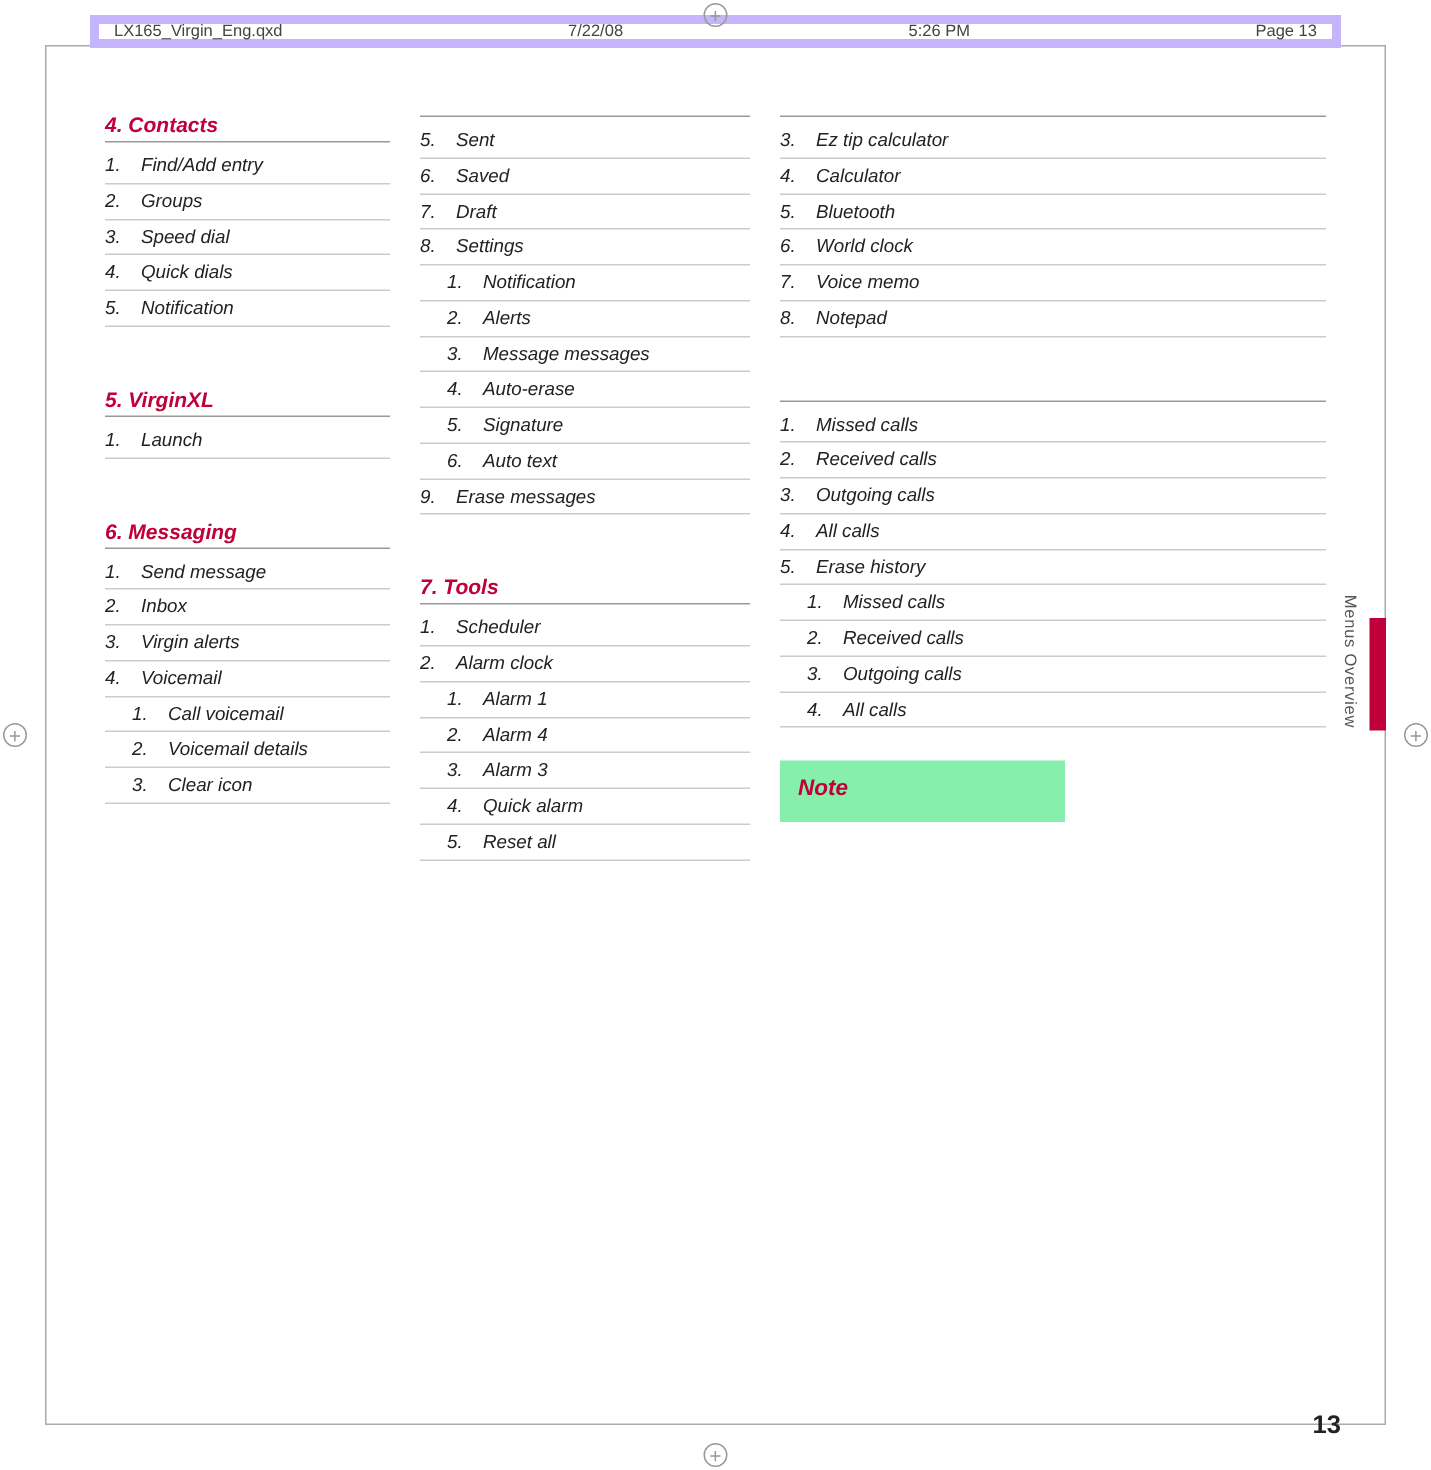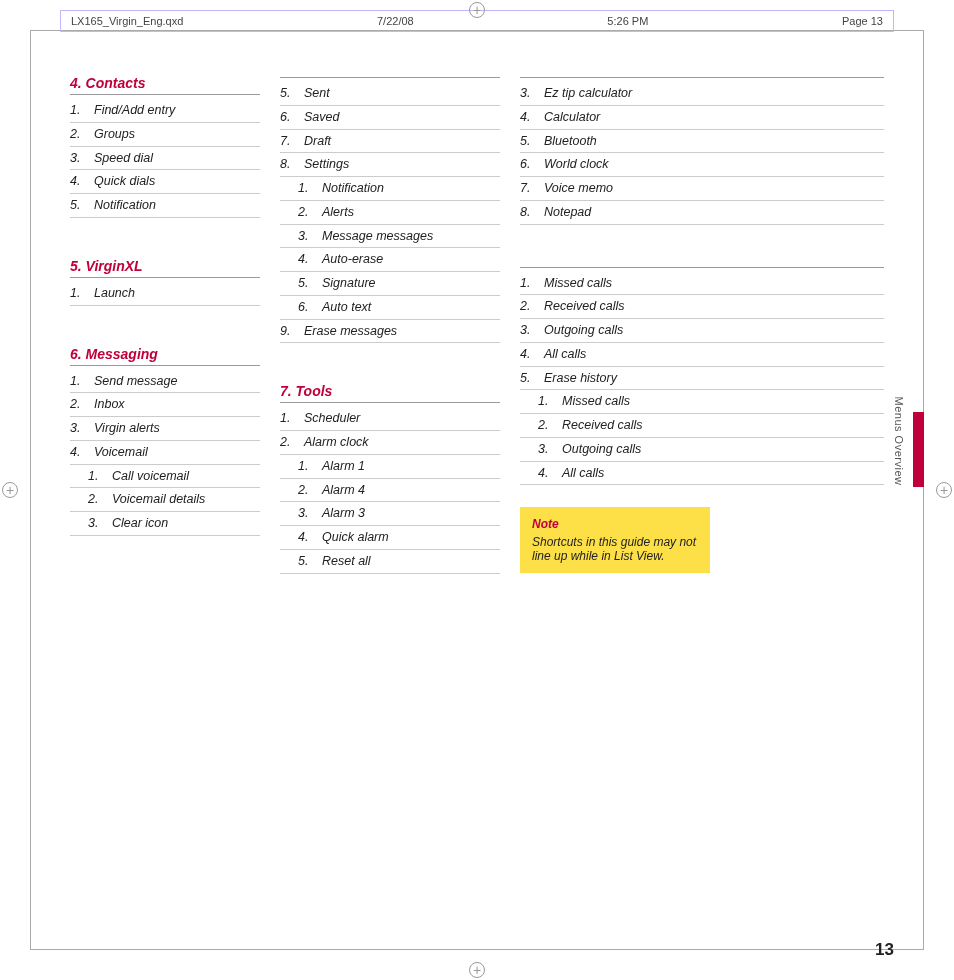--- a/index.html
+++ b/index.html
@@ -23,21 +23,21 @@
       bottom: 30px;
       border: 1px solid #aaa;
     }
 
     .header-bar {
       position: absolute;
       top: 10px;
       left: 60px;
       right: 60px;
       height: 22px;
-      border: 1px solid #c4b5fd;
+      border: 6px solid #c4b5fd;
       display: flex;
       align-items: center;
       justify-content: space-between;
       padding: 0 10px;
       font-size: 11px;
       color: #444;
     }
 
     .section {
       margin-bottom: 22px;
@@ -68,24 +68,24 @@
       min-width: 24px;
       color: #222;
     }
 
     .menu-item.sub {
       padding-left: 18px;
     }
 
     
     .note-box {
-      background: #fde047;
+      background: #86efac;
       padding: 10px 12px;
       margin-top: 15px;
-      font-size: 12px;
+      font-size: 15px;
     }
 
     .note-title {
       font-weight: bold;
       color: #c0003a;
       margin-bottom: 4px;
     }
 
     
     .page-num {
@@ -367,20 +367,19 @@
           <span>Outgoing calls</span>
         </div>
       <div class="menu-item sub">
           <span class="num">4.</span>
           <span>All calls</span>
         </div>
     </div>
 
     <div class="note-box" style="max-width:190px;">
       <div class="note-title">Note</div>
-      <div>Shortcuts in this guide may not line up while in List View.</div>
     </div>
 
   </div>
 
 </div>
 
 <div class="page-num">13</div>
 
 </body></html>

